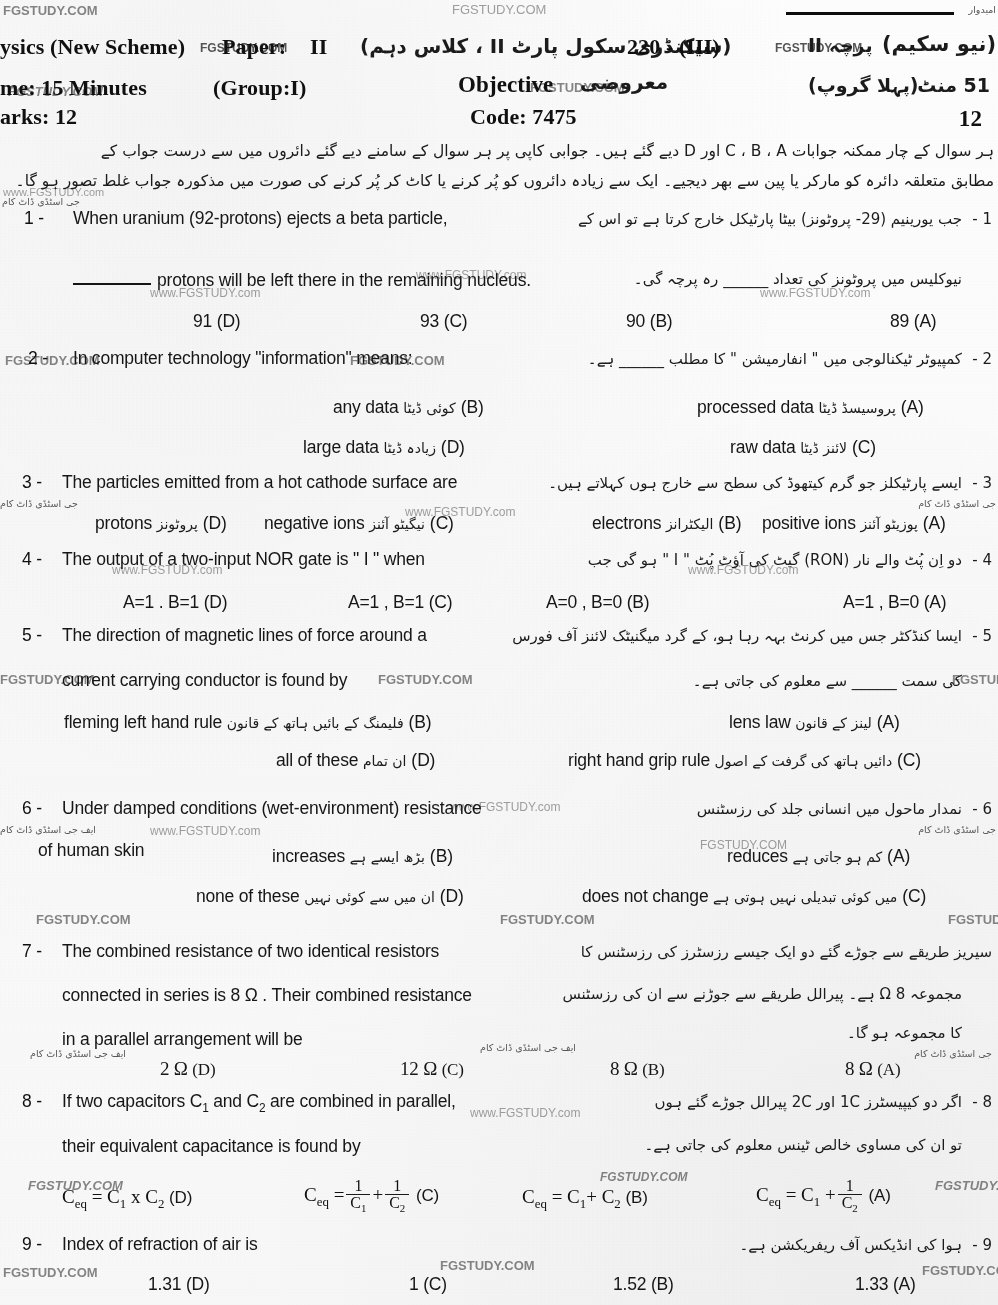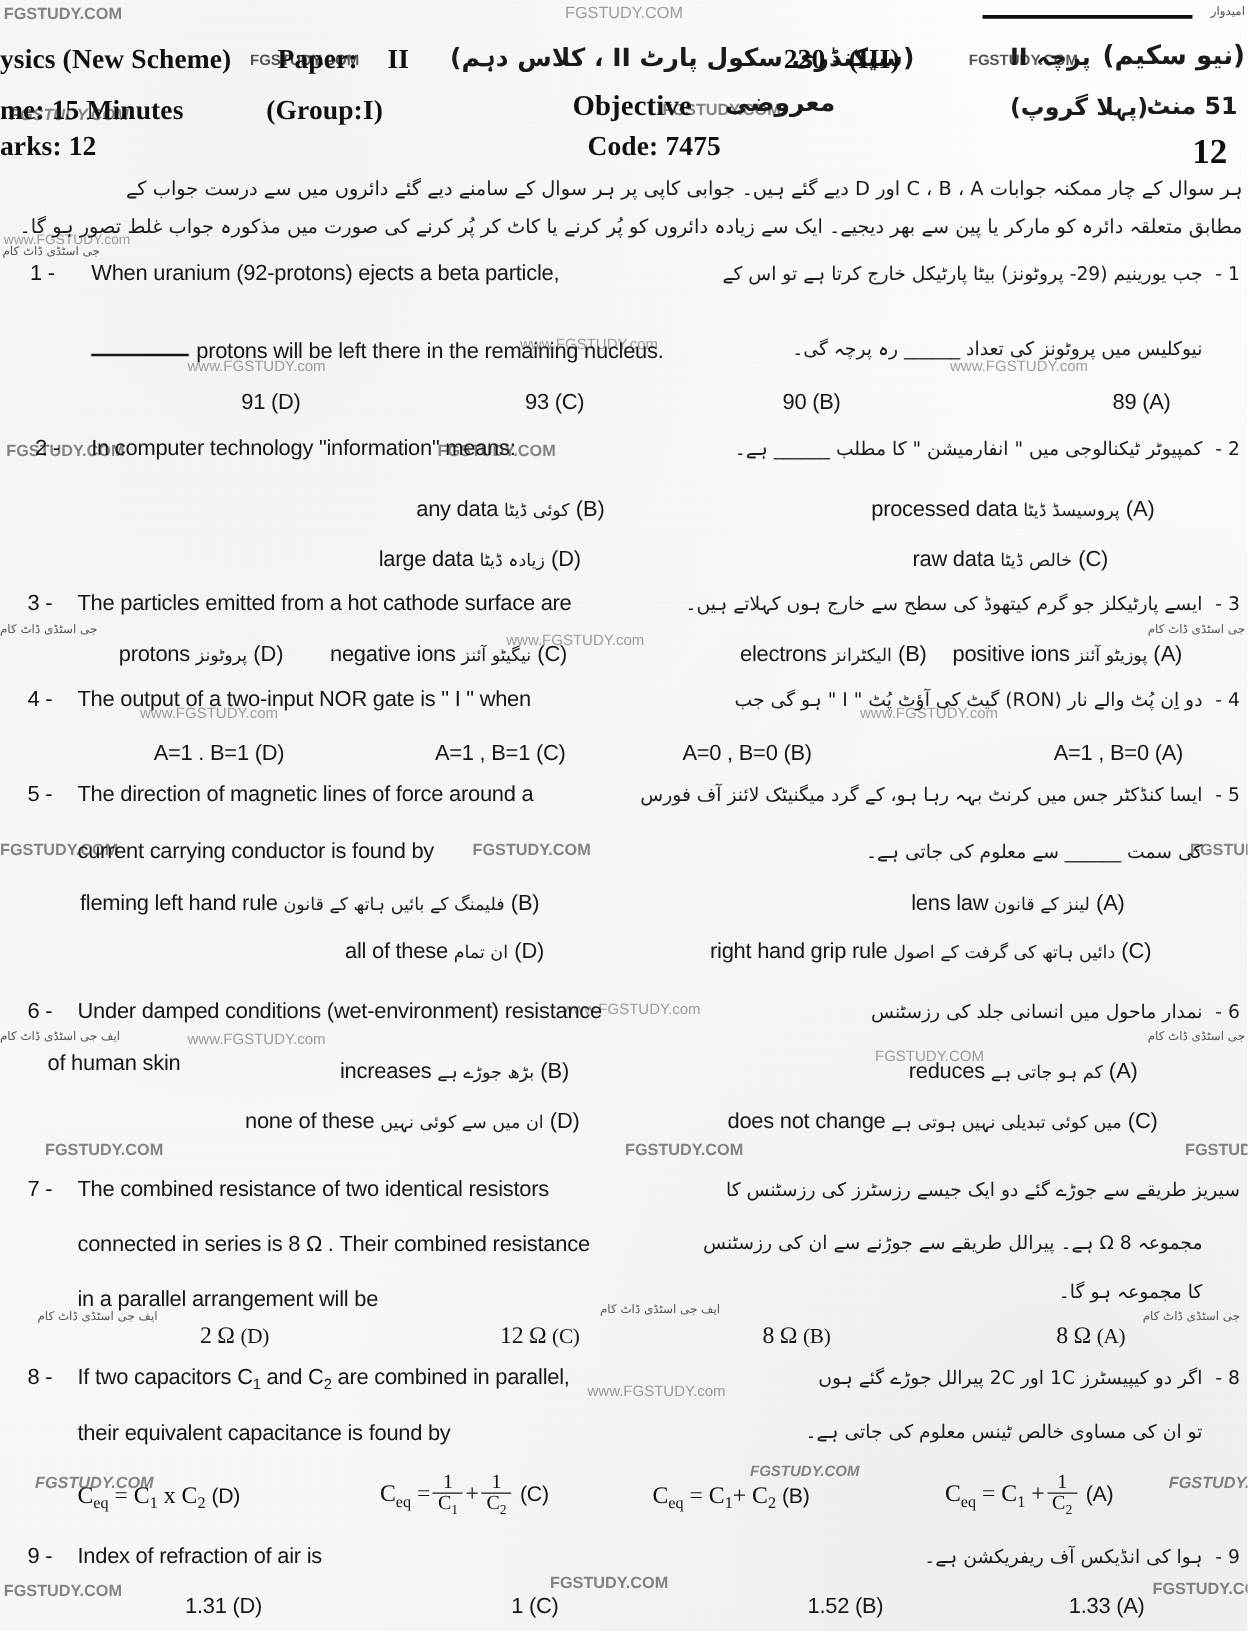--- a/index.html
+++ b/index.html
@@ -128,21 +128,21 @@
 
 <div class="abs hdr-bold" style="left:0px;top:75px;font-size:22px;">me: 15 Minutes</div>
 <div class="abs hdr-bold" style="left:213px;top:75px;font-size:22px;">(Group:I)</div>
 <div class="abs hdr-bold" style="left:458px;top:72px;font-size:23px;">Objective</div>
 <div class="abs urdu urdu-head" style="left:580px;top:70px;font-size:20px;">معروضی</div>
 <div class="abs urdu urdu-head" style="left:808px;top:74px;">(پہلا گروپ)</div>
 <div class="abs urdu urdu-head" style="right:8px;top:74px;">15 منٹ</div>
 
 <div class="abs hdr-bold" style="left:0px;top:104px;font-size:22px;">arks: 12</div>
 <div class="abs hdr-bold" style="left:470px;top:104px;font-size:22px;">Code: 7475</div>
-<div class="abs hdr-bold" style="right:16px;top:106px;font-size:28px;">12</div>
+<div class="abs hdr-bold" style="right:16px;top:106px;font-size:23px;">12</div>
 
 <div class="abs urdu urdu-inst" style="right:4px;top:136px;width:992px;text-align:right;">ہر سوال کے چار ممکنہ جوابات A ، B ، C اور D دیے گئے ہیں۔ جوابی کاپی پر ہر سوال کے سامنے دیے گئے دائروں میں سے درست جواب کے</div>
 <div class="abs urdu urdu-inst" style="right:4px;top:166px;width:992px;text-align:right;">مطابق متعلقہ دائرہ کو مارکر یا پین سے بھر دیجیے۔ ایک سے زیادہ دائروں کو پُر کرنے یا کاٹ کر پُر کرنے کی صورت میں مذکورہ جواب غلط تصور ہو گا۔</div>
 <div class="abs urdu urdu-tiny" style="left:2px;top:196px;">جی اسٹڈی ڈاٹ کام</div>
 
 <div class="abs qnum" style="left:24px;top:208px;">1 -</div>
 <div class="abs q" style="left:73px;top:208px;">When uranium (92-protons) ejects a beta particle,</div>
 <span class="abs blank" style="left:73px;top:268px;width:78px;height:15px;"></span>
 <div class="abs q" style="left:157px;top:270px;">protons will be left there in the remaining nucleus.</div>
 <div class="abs urdu urdu-q" style="right:6px;top:210px;">1 -</div>
@@ -153,21 +153,21 @@
 <div class="abs opt" style="left:420px;top:311px;"><span>93</span> <span>(C)</span></div>
 <div class="abs opt" style="left:193px;top:311px;"><span>91</span> <span>(D)</span></div>
 
 <div class="abs qnum" style="left:28px;top:348px;">2 -</div>
 <div class="abs q" style="left:73px;top:348px;">In computer technology "information" means:</div>
 <div class="abs urdu urdu-q" style="right:6px;top:350px;">2 -</div>
 <div class="abs urdu urdu-q" style="right:36px;top:350px;">کمپیوٹر ٹیکنالوجی میں " انفارمیشن " کا مطلب ______ ہے۔</div>
 
 <div class="abs opt" style="left:697px;top:397px;"><span>processed data</span> <span class="urdu urdu-opt">پروسیسڈ ڈیٹا</span> <span>(A)</span></div>
 <div class="abs opt" style="left:333px;top:397px;"><span>any data</span> <span class="urdu urdu-opt">کوئی ڈیٹا</span> <span>(B)</span></div>
-<div class="abs opt" style="left:730px;top:437px;"><span>raw data</span> <span class="urdu urdu-opt">خالص ڈیٹا</span> <span>(C)</span></div>
+<div class="abs opt" style="left:730px;top:437px;"><span>raw data</span> <span class="urdu urdu-opt">لائنز ڈیٹا</span> <span>(C)</span></div>
 <div class="abs opt" style="left:303px;top:437px;"><span>large data</span> <span class="urdu urdu-opt">زیادہ ڈیٹا</span> <span>(D)</span></div>
 
 <div class="abs qnum" style="left:22px;top:472px;">3 -</div>
 <div class="abs q" style="left:62px;top:472px;">The particles emitted from a hot cathode surface are</div>
 <div class="abs urdu urdu-q" style="right:6px;top:474px;">3 -</div>
 <div class="abs urdu urdu-q" style="right:36px;top:474px;">ایسے پارٹیکلز جو گرم کیتھوڈ کی سطح سے خارج ہوں کہلاتے ہیں۔</div>
 <div class="abs urdu urdu-tiny" style="left:0px;top:498px;">جی اسٹڈی ڈاٹ کام</div>
 <div class="abs urdu urdu-tiny" style="right:2px;top:498px;">جی اسٹڈی ڈاٹ کام</div>
 
 <div class="abs opt" style="left:762px;top:513px;"><span>positive ions</span> <span class="urdu urdu-opt">پوزیٹو آئنز</span> <span>(A)</span></div>
@@ -199,21 +199,21 @@
 
 <div class="abs qnum" style="left:22px;top:798px;">6 -</div>
 <div class="abs q" style="left:62px;top:798px;">Under damped conditions (wet-environment) resistance</div>
 <div class="abs q" style="left:38px;top:840px;">of human skin</div>
 <div class="abs urdu urdu-q" style="right:6px;top:800px;">6 -</div>
 <div class="abs urdu urdu-q" style="right:36px;top:800px;">نمدار ماحول میں انسانی جلد کی رزسٹنس</div>
 <div class="abs urdu urdu-tiny" style="left:0px;top:824px;">ایف جی اسٹڈی ڈاٹ کام</div>
 <div class="abs urdu urdu-tiny" style="right:2px;top:824px;">جی اسٹڈی ڈاٹ کام</div>
 
 <div class="abs opt" style="left:727px;top:846px;"><span>reduces</span> <span class="urdu urdu-opt">کم ہو جاتی ہے</span> <span>(A)</span></div>
-<div class="abs opt" style="left:272px;top:846px;"><span>increases</span> <span class="urdu urdu-opt">بڑھ جوڑے ہے</span> <span>(B)</span></div>
+<div class="abs opt" style="left:272px;top:846px;"><span>increases</span> <span class="urdu urdu-opt">بڑھ ایسے ہے</span> <span>(B)</span></div>
 <div class="abs opt" style="left:582px;top:886px;"><span>does not change</span> <span class="urdu urdu-opt">میں کوئی تبدیلی نہیں ہوتی ہے</span> <span>(C)</span></div>
 <div class="abs opt" style="left:196px;top:886px;"><span>none of these</span> <span class="urdu urdu-opt">ان میں سے کوئی نہیں</span> <span>(D)</span></div>
 
 <div class="abs qnum" style="left:22px;top:941px;">7 -</div>
 <div class="abs q" style="left:62px;top:941px;">The combined resistance of two identical resistors</div>
 <div class="abs q" style="left:62px;top:985px;">connected in series is 8 Ω . Their combined resistance</div>
 <div class="abs q" style="left:62px;top:1029px;">in a parallel arrangement will be</div>
 <div class="abs urdu urdu-q" style="right:6px;top:943px;">سیریز طریقے سے جوڑے گئے دو ایک جیسے رزسٹرز کی رزسٹنس کا</div>
 <div class="abs urdu urdu-q" style="right:36px;top:985px;">مجموعہ 8 Ω ہے۔ پیرالل طریقے سے جوڑنے سے ان کی رزسٹنس</div>
 <div class="abs urdu urdu-q" style="right:36px;top:1024px;margin-left:12px;">کا مجموعہ ہو گا۔</div>
@@ -245,15 +245,15 @@
 <div class="abs mathser" style="left:62px;top:1186px;">
   <span>C<sub>eq</sub> = C<sub>1</sub> x C<sub>2</sub></span> <span class="opt" style="font-size:17px;">(D)</span>
 </div>
 
 <div class="abs qnum" style="left:22px;top:1234px;">9 -</div>
 <div class="abs q" style="left:62px;top:1234px;">Index of refraction of air is</div>
 <div class="abs urdu urdu-q" style="right:6px;top:1236px;">9 -</div>
 <div class="abs urdu urdu-q" style="right:36px;top:1236px;">ہوا کی انڈیکس آف ریفریکشن ہے۔</div>
 
 <div class="abs opt" style="left:855px;top:1274px;"><span>1.33</span> <span>(A)</span></div>
-<div class="abs opt" style="left:646px;top:1274px;"><span>1.52</span> <span>(B)</span></div>
+<div class="abs opt" style="left:613px;top:1274px;"><span>1.52</span> <span>(B)</span></div>
 <div class="abs opt" style="left:409px;top:1274px;"><span>1</span> <span>(C)</span></div>
 <div class="abs opt" style="left:148px;top:1274px;"><span>1.31</span> <span>(D)</span></div>
 
 </body></html>

